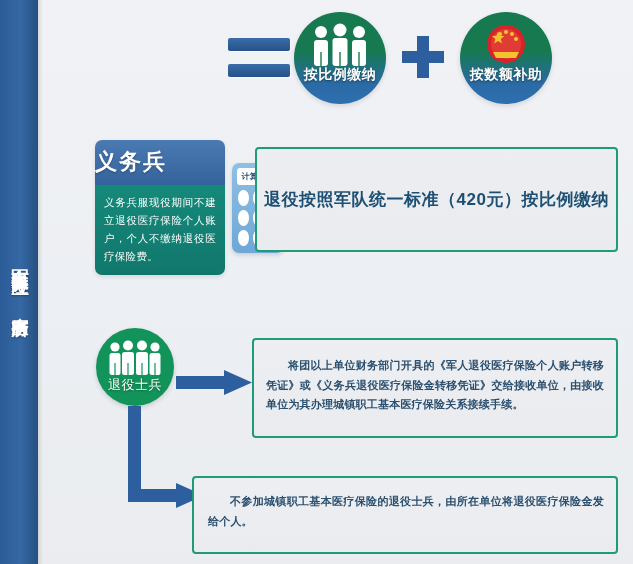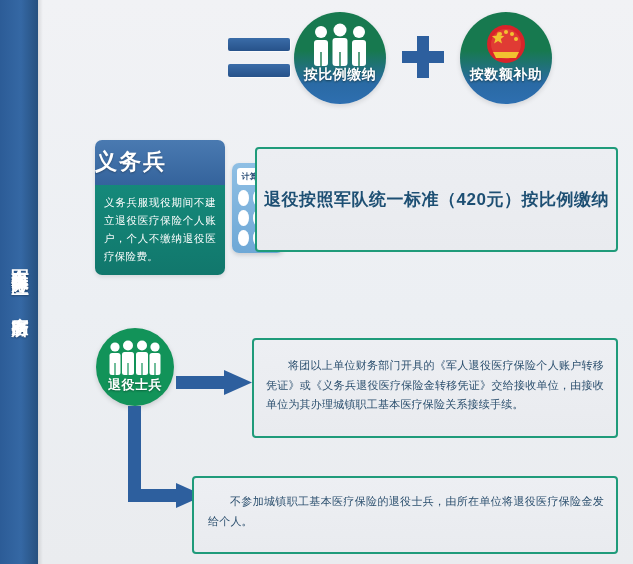--- a/index.html
+++ b/index.html
@@ -133,21 +133,21 @@
   .row3 { position:absolute; left:80px; top:320px; width:553px; height:244px; }
 
   .soldier-circle {
     position:absolute; left:16px; top:8px; width:78px; height:78px;
     border-radius:50%; background:#129359;
     box-shadow:0 2px 5px rgba(0,0,0,.15);
   }
   .soldier-icon { position:absolute; left:0; top:11px; width:78px; height:38px; }
   .soldier-label {
     position:absolute; left:0; top:48px; width:78px; text-align:center;
-    color:#ffffff; font-size:13px; font-weight:bold; letter-spacing:.5px;
+    color:#ffffff; font-size:13px; font-weight:normal; letter-spacing:.5px;
     text-shadow:0 1px 2px rgba(0,0,0,.35);
   }
 
   .connectors { position:absolute; left:0; top:0; width:553px; height:244px; }
 
   .panel {
     position:absolute; border:2px solid #1f9b7a; border-radius:4px;
     background: linear-gradient(180deg,#edeff3,#e9ebef);
   }
   .panel.p1 { left:172px; top:18px; width:366px; height:100px; }
@@ -161,21 +161,21 @@
     color:#ffffff; font-size:14px; font-weight:bold; letter-spacing:1px;
     box-shadow:0 1px 3px rgba(0,0,0,.22);
     text-shadow:0 1px 2px rgba(0,0,0,.35);
     white-space:nowrap; padding:0 14px;
   }
   .pill.pl1 { left:212px; top:6px; }
   .pill.pl2 { left:158px; top:144px; }
 
   .panel-text {
     position:absolute; color:#2b4f6e; font-size:11px; line-height:1.78;
-    text-align:justify; letter-spacing:.2px; text-indent:22px;
+    text-align:justify; letter-spacing:.2px; text-indent:22px;font-weight:bold;
   }
   .panel.p1 .panel-text { left:12px; top:16px; width:338px; }
   .panel.p2 .panel-text { left:14px; top:14px; width:396px; }
 </style>
 </head>
 <body>
 
 <div id="page">
 
   <div class="sidebar">

